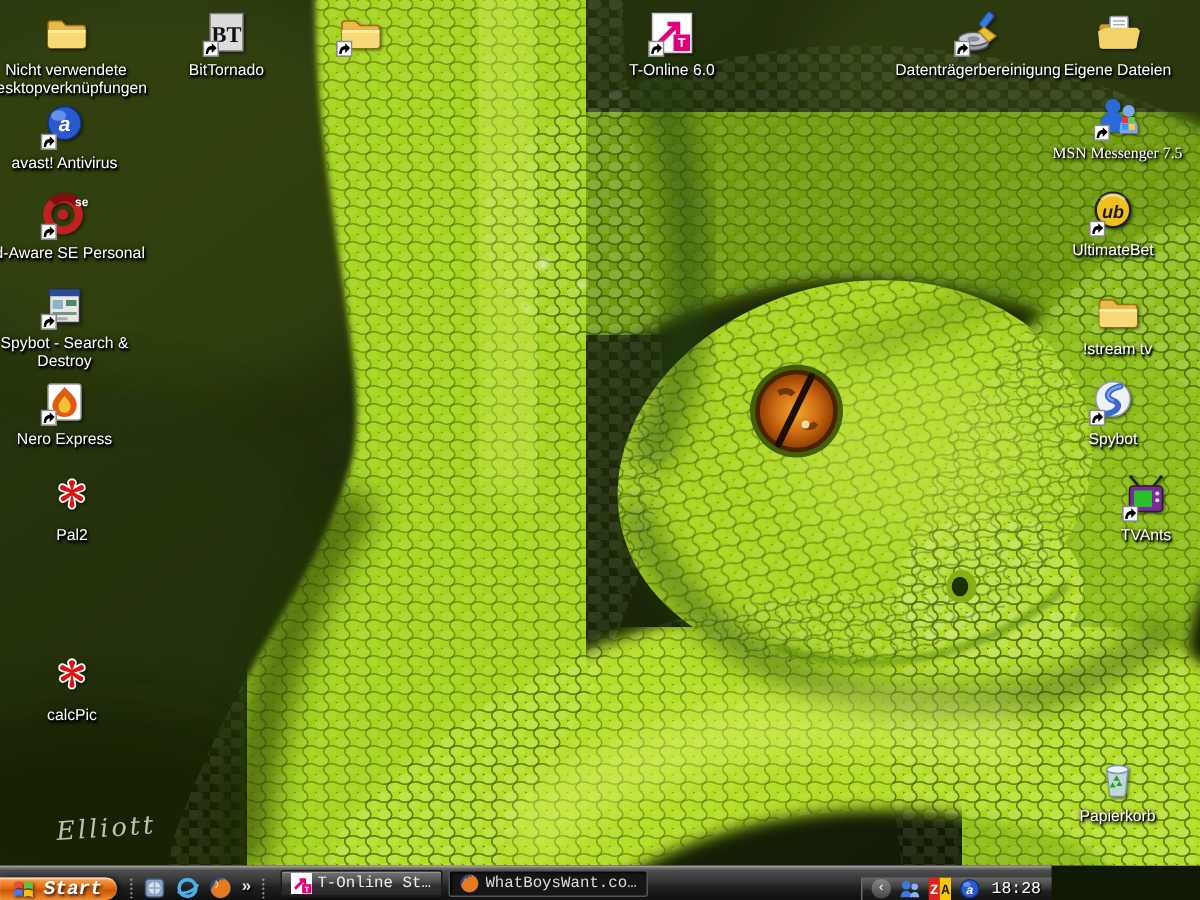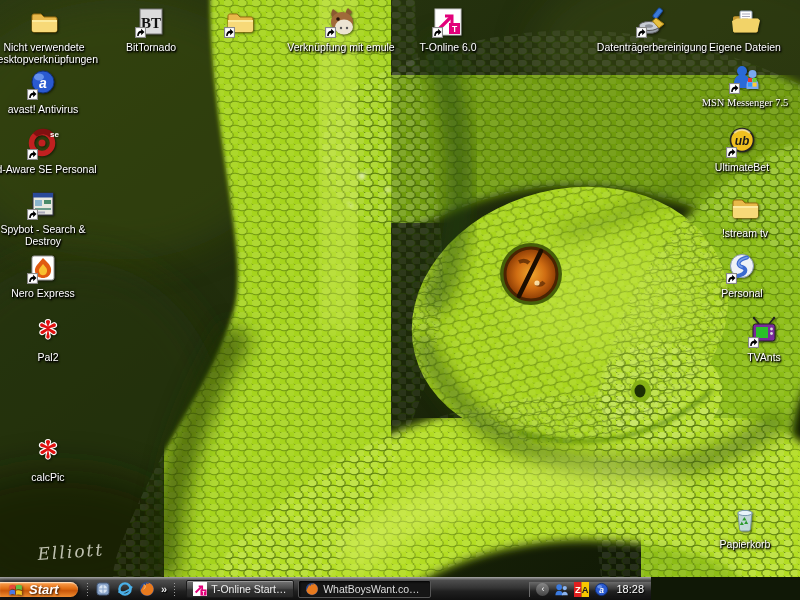--- a/index.html
+++ b/index.html
@@ -15,23 +15,23 @@
   
   .desktop-icon { position:absolute; width:96px; text-align:center; cursor:pointer; }
   .icon-glyph { width:32px; height:32px; margin:0 auto; position:relative; }
   .icon-glyph > svg { width:32px; height:32px; filter:drop-shadow(1px 1px 1px rgba(0,0,0,.55)); }
   .shortcut-arrow { position:absolute; left:0; bottom:0; width:11px; height:11px; }
   .shortcut-arrow svg { width:11px; height:11px; display:block; }
   .icon-label { width:112px; margin:3px 0 0 -8px; font-size:10.5px; line-height:12px; color:#fff;
                 text-shadow:1px 1px 1px #000, 0 0 3px #000, 1px 2px 2px rgba(0,0,0,.8); }
 
   
-  .taskbar { position:absolute; left:0; bottom:0; width:651px; height:23px;
+  .taskbar { position:absolute; left:0; bottom:0; width:701px; height:23px;
              background:linear-gradient(180deg,#8a8a8a 0%,#4e4e4e 10%,#333 45%,#202020 60%,#101010 100%);
-             border-top:1px solid #9a9a9a; display:flex; align-items:center; }
+             border-top:1px solid #9a9a9a; display:flex; align-items:flex-end;font-family:Liberation Mono, monospace; }
   .start-btn { width:78px; display:flex; align-items:center; gap:4px; padding-left:7px; cursor:pointer;
                background:linear-gradient(180deg,#ffc98c 0%,#f59440 14%,#e06c12 45%,#c8570a 58%,#ef8c30 100%);
                border-radius:0 11px 11px 0; box-shadow:inset 0 1px 1px rgba(255,255,255,.5), 2px 0 4px rgba(0,0,0,.6); }
   .start-btn .flag svg { width:18px; height:15px; display:block; filter:drop-shadow(1px 1px 1px rgba(0,0,0,.6)); }
   .start-label { color:#fff; font-size:13px; font-weight:bold; font-style:italic;
                  text-shadow:1px 1px 2px rgba(0,0,0,.8); }
 
   .qlaunch { display:flex; align-items:center; gap:6px; padding:0 6px 0 8px; }
   .handle { width:3px; height:14px;
             background-image:radial-gradient(circle,#9a9a9a 32%,transparent 36%);
@@ -178,37 +178,20 @@
             <path d="M4 10c0-1.1.9-2 2-2h7l3 3h11c1.1 0 2 .9 2 2v11c0 1.1-.9 2-2 2H6c-1.1 0-2-.9-2-2V10z" fill="#e8b94a" stroke="#9a7010" stroke-width="1"></path>
             <path d="M4 14h25v10c0 1.1-.9 2-2 2H6c-1.1 0-2-.9-2-2V14z" fill="#f7d978"></path>
             <path d="M4 14h25v2H4z" fill="#fceb9e"></path>
           </svg><span class="shortcut-arrow">
             <svg viewBox="0 0 10 10">
               <rect x=".5" y=".5" width="9" height="9" fill="#fff" stroke="#888"></rect>
               <path d="M2 8.2 C2 4.8 3.6 3.4 5.6 3.4 L5.6 1.6 8.6 4.6 5.6 7.6 5.6 5.4 C4.2 5.4 3.4 6.4 3.4 8.2 Z" fill="#000"></path>
             </svg>
           </span></div>
       </div>
-      <div class="desktop-icon" style="left: 293px; top: 6px;">
-        <div class="icon-glyph"><svg viewBox="0 0 32 32">
-            <path d="M8 3 C5 7 6 12 10 13 L14 8 Z" fill="#8a5a30"></path>
-            <path d="M23 2 C20 5 20 9 23 11 L27 6 Z" fill="#8a5a30"></path>
-            <ellipse cx="17" cy="16" rx="11" ry="10" fill="#a06a3a"></ellipse>
-            <ellipse cx="19" cy="21" rx="9" ry="7.5" fill="#ece4d2"></ellipse>
-            <circle cx="13" cy="13" r="1.8" fill="#201008"></circle>
-            <circle cx="16" cy="22" r="1.2" fill="#555"></circle>
-            <circle cx="22" cy="22" r="1.2" fill="#555"></circle>
-          </svg><span class="shortcut-arrow">
-            <svg viewBox="0 0 10 10">
-              <rect x=".5" y=".5" width="9" height="9" fill="#fff" stroke="#888"></rect>
-              <path d="M2 8.2 C2 4.8 3.6 3.4 5.6 3.4 L5.6 1.6 8.6 4.6 5.6 7.6 5.6 5.4 C4.2 5.4 3.4 6.4 3.4 8.2 Z" fill="#000"></path>
-            </svg>
-          </span></div>
-        <div class="icon-label">Verknüpfung mit emule</div>
-      </div>
       <div class="desktop-icon" style="left: 400px; top: 6px;">
         <div class="icon-glyph"><svg viewBox="0 0 32 32">
             <rect x="3" y="3" width="26" height="26" fill="#fff" stroke="#c8c8c8"></rect>
             <path d="M7 23 L19 11" stroke="#e2007a" stroke-width="3.2"></path>
             <path d="M13 10 L20 10 L20 17" stroke="#e2007a" stroke-width="3" fill="none"></path>
             <rect x="17" y="17" width="11" height="11" fill="#e2007a"></rect>
             <text x="22.5" y="25.5" font-size="8.5" font-weight="bold" fill="#fff" text-anchor="middle">T</text>
           </svg><span class="shortcut-arrow">
             <svg viewBox="0 0 10 10">
               <rect x=".5" y=".5" width="9" height="9" fill="#fff" stroke="#888"></rect>
@@ -354,21 +337,21 @@
         <div class="icon-glyph"><svg viewBox="0 0 32 32">
             <circle cx="16" cy="14" r="11.5" fill="#eef2f6" stroke="#8a9ab0"></circle>
             <path d="M21 5.5 C12 7.5 10 13 16 15 C22 17 20 22.5 11 24" fill="none" stroke="#3a6ad0" stroke-width="4" stroke-linecap="round"></path>
             <path d="M21 5.5 C12 7.5 10 13 16 15" fill="none" stroke="#7aa0e8" stroke-width="1.6" stroke-linecap="round"></path>
           </svg><span class="shortcut-arrow">
             <svg viewBox="0 0 10 10">
               <rect x=".5" y=".5" width="9" height="9" fill="#fff" stroke="#888"></rect>
               <path d="M2 8.2 C2 4.8 3.6 3.4 5.6 3.4 L5.6 1.6 8.6 4.6 5.6 7.6 5.6 5.4 C4.2 5.4 3.4 6.4 3.4 8.2 Z" fill="#000"></path>
             </svg>
           </span></div>
-        <div class="icon-label">Personal</div>
+        <div class="icon-label">Spybot</div>
       </div>
       <div class="desktop-icon" style="left: 716px; top: 316px;">
         <div class="icon-glyph"><svg viewBox="0 0 32 32">
             <path d="M11 8 L6 2 M21 8 L26 2" stroke="#222" stroke-width="1.6"></path>
             <circle cx="6" cy="2" r="1.2" fill="#222"></circle>
             <circle cx="26" cy="2" r="1.2" fill="#222"></circle>
             <rect x="5" y="8" width="22" height="17" rx="2.5" fill="#7a2a9a" stroke="#222"></rect>
             <rect x="8" y="11" width="12" height="11" fill="#2ac02a"></rect>
             <circle cx="23.5" cy="13" r="1.4" fill="#ddd"></circle>
             <circle cx="23.5" cy="17.5" r="1.4" fill="#ddd"></circle>

